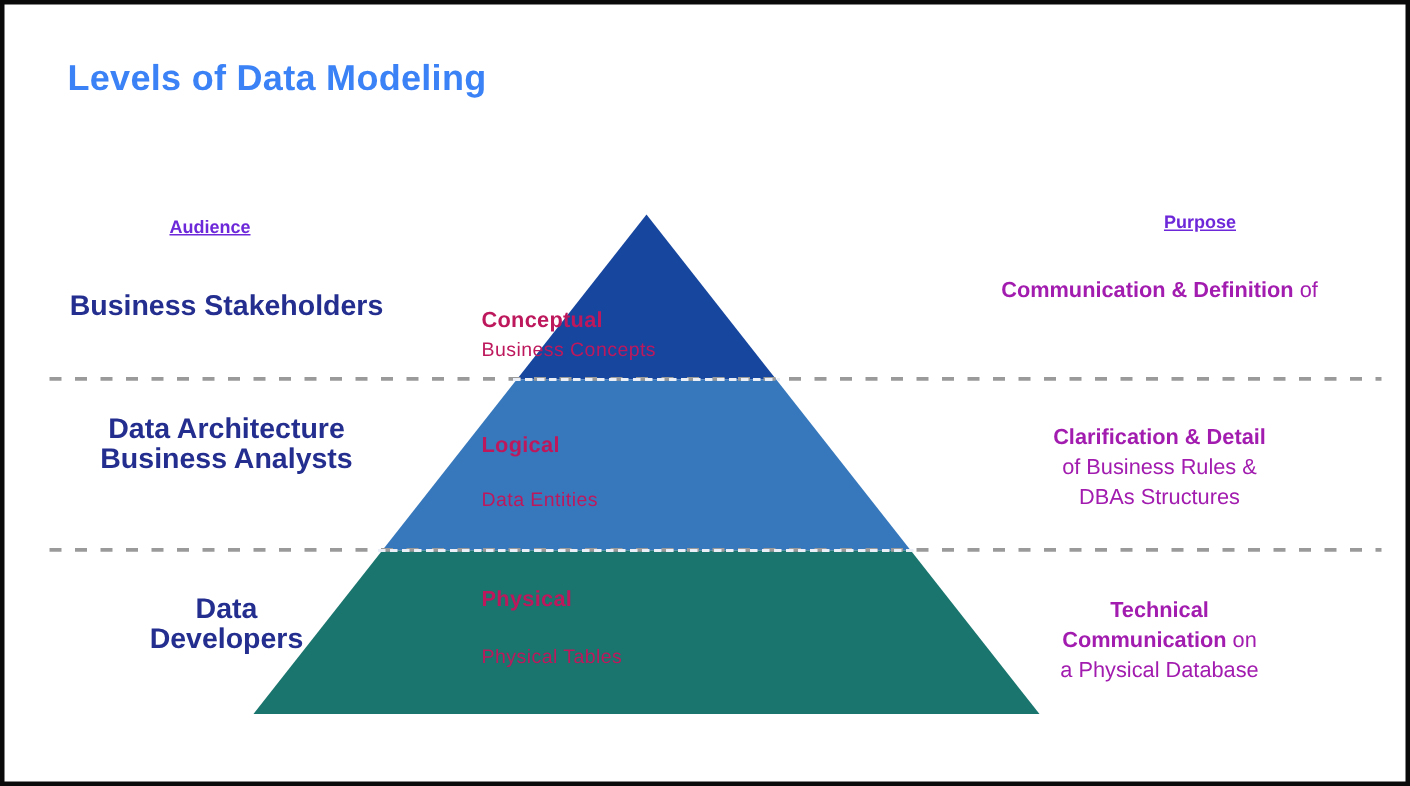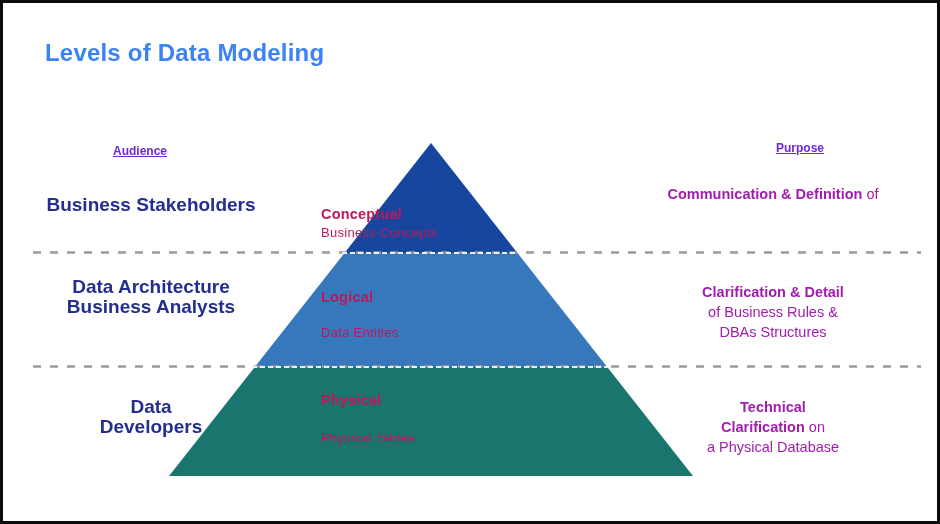--- a/index.html
+++ b/index.html
@@ -101,17 +101,17 @@
     <div><b>Communication &amp; Definition</b><span> of</span></div>
     <div><b></b><span></span></div>
   </div>
   <div class="pur-item pur-2">
     <div><b>Clarification &amp; Detail</b><span></span></div>
     <div><b></b><span>of Business Rules &amp;</span></div>
     <div><b></b><span>DBAs Structures</span></div>
   </div>
   <div class="pur-item pur-3">
     <div><b>Technical</b><span></span></div>
-    <div><b>Clarification</b><span> on</span></div>
+    <div><b>Communication</b><span> on</span></div>
     <div><b></b><span>a Physical Database</span></div>
   </div>
 
 </div>
 
 </body></html>

